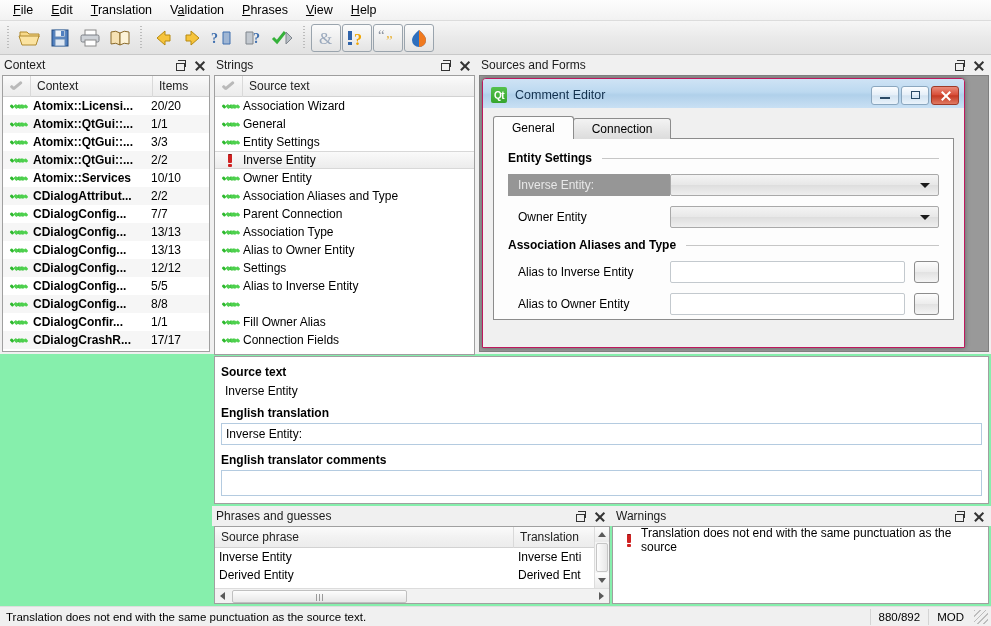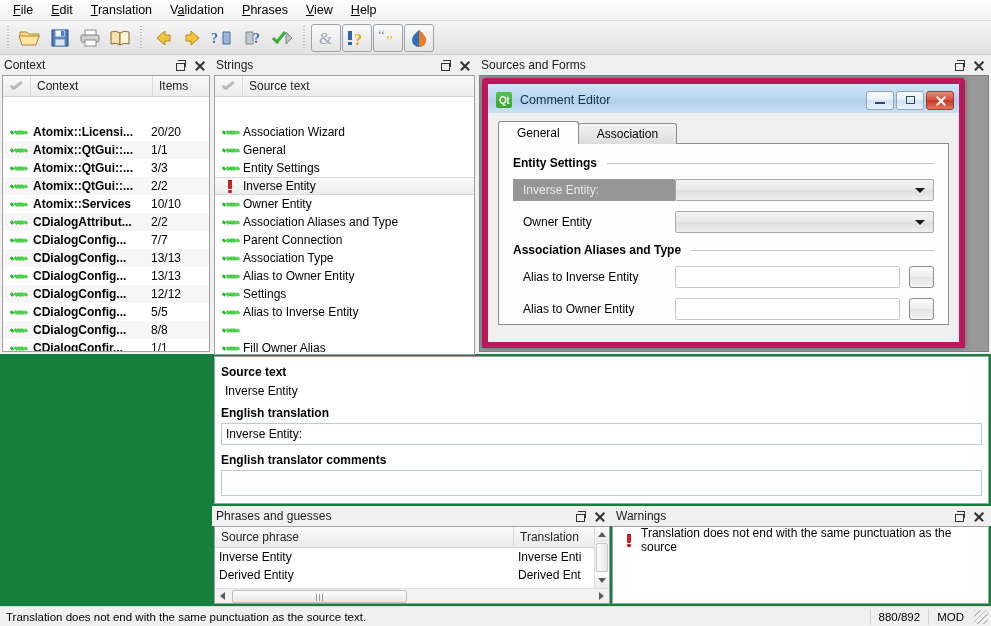--- a/index.html
+++ b/index.html
@@ -9,21 +9,21 @@
     width: 991px; height: 626px;
     overflow: hidden;
     font-family: "Liberation Sans", sans-serif;
     font-size: 12px;
     color: #000;
     background: #f0f0f0;
   }
   #app {
     position: relative;
     width: 991px; height: 626px;
-    background: #15803d;
+    background: #86efac;
     display: flex;
     flex-direction: column;
   }
 
   
   .menubar {
     height: 21px;
     background: linear-gradient(to bottom, #fdfdfd 0%, #f2f2f2 100%);
     border-bottom: 1px solid #dcdcdc;
     display: flex;
@@ -161,21 +161,21 @@
   .chk-grey { width: 16px; height: 13px; position: relative; display:inline-block; }
   .chk-grey::before, .chk-grey::after {
     content:""; position:absolute;
     width: 8px; height: 3px; background:#b9b9b9;
     transform: rotate(-50deg); border-radius:1px;
   }
   .chk-grey::before { left:1px; top:6px; width:5px; transform: rotate(45deg); }
   .chk-grey::after  { left:3px; top:4px; width:11px; transform: rotate(-40deg); }
 
   
-  .list-scroll { flex: 1 1 auto; overflow: hidden; position: relative; margin-top: 26px; }
+  .list-scroll { flex: 1 1 auto; overflow: hidden; position: relative; }
   .row {
     display: flex;
     height: 18px;
     align-items: center;
     font-size: 12px;
     white-space: nowrap;
     cursor: default;
   }
   .row.alt { background: #f6f6f6; }
   .row .ic { width: 28px; display: flex; align-items: center; justify-content: center; flex: 0 0 28px; }
@@ -264,21 +264,21 @@
     overflow: hidden;
   }
 
   
   .dialog {
     position: absolute;
     left: 2px; top: 2px;
     width: 483px;
     height: 270px;
     background: #f0f0f0;
-    border: 6px solid #be185d;
+    border: 1px solid #be185d;
     border-radius: 4px 4px 0 0;
     box-shadow: 0 0 5px rgba(0,0,0,.35);
     overflow: hidden;
     display: flex;
     flex-direction: column;
   }
   .dlg-frame {
     background: linear-gradient(to bottom,#cfe3f5 0%, #bcd9f0 45%, #b0d0ea 55%, #c9e0f4 100%);
     padding: 3px 3px 0 3px;
     flex: 0 0 auto;
@@ -878,21 +878,21 @@
                   </span>
                 <span class="win-btn close">
                     <span class="gl-x"></span>
                   </span>
               </span>
             </div>
           </div>
           <div class="dlg-client">
             <div class="tabs">
               <div class="tab active">General</div>
-              <div class="tab">Association</div>
+              <div class="tab">Connection</div>
             </div>
             <div class="tab-page">
 
               <div class="group-hdr">
                 <span>Entity Settings</span>
                 <span class="line"></span>
               </div>
 
               <div class="frow">
                 <div class="flabel highlighted">Inverse Entity:</div>

